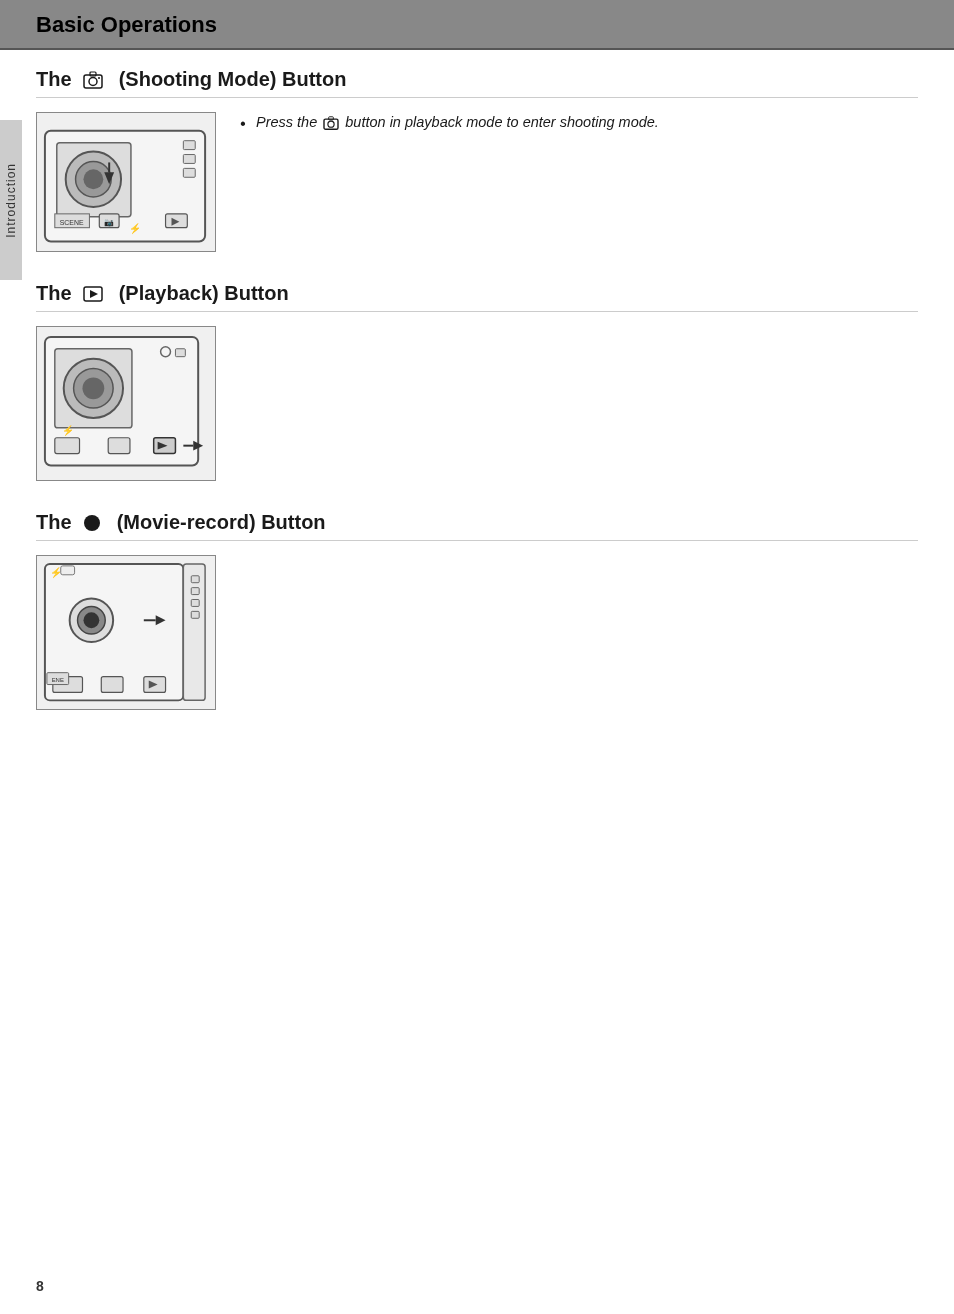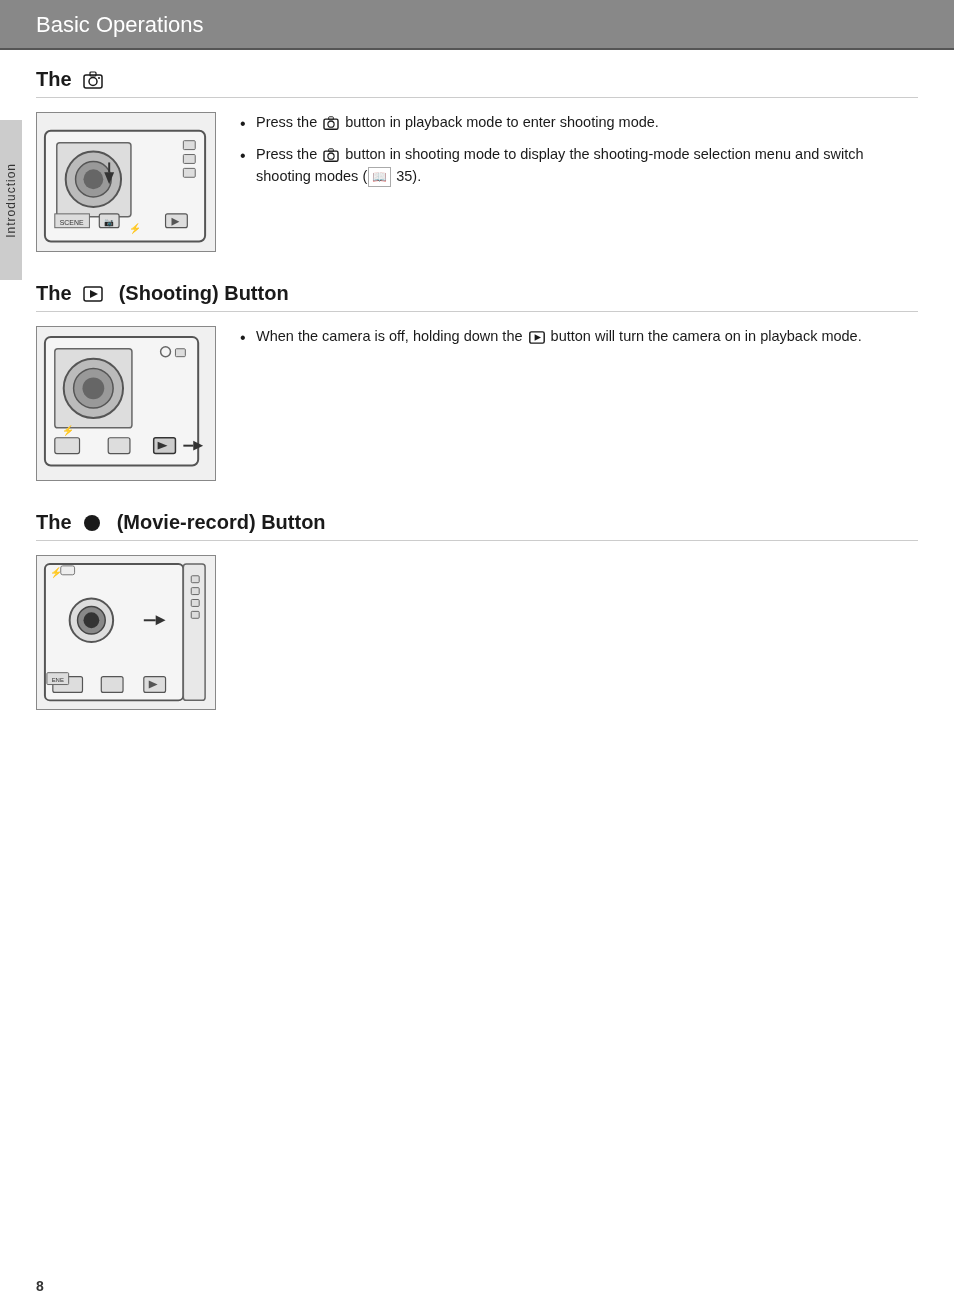--- a/index.html
+++ b/index.html
@@ -14,22 +14,22 @@
     }
 
     
     .page-header {
       background: #888888;
       padding: 12px 36px 10px 36px;
       border-bottom: 2px solid #555;
     }
     .page-header h1 {
       font-size: 22px;
-      font-weight: normal;
-      color: #ffffff;
+      font-weight: bold;
+      color: #000000;
     }
 
     
     .side-tab {
       position: absolute;
       left: 0;
       top: 120px;
       width: 22px;
       height: 160px;
       background: #cccccc;
@@ -86,20 +86,21 @@
       align-items: center;
       justify-content: center;
       overflow: hidden;
     }
 
     
     .bullet-list {
       flex: 1;
       list-style: none;
       padding: 0;
+      font-style: italic;
     }
     .bullet-list li {
       position: relative;
       padding-left: 16px;
       margin-bottom: 10px;
       line-height: 1.5;
       font-size: 14.5px;
     }
     .bullet-list li::before {
       content: '•';
@@ -150,21 +151,21 @@
   <div class="section">
     <div class="section-title">
       The&nbsp;
       
       <svg width="20" height="18" viewBox="0 0 20 18" style="vertical-align:middle;margin:0 2px;">
         <rect x="1" y="4" width="18" height="13" rx="2" ry="2" fill="none" stroke="#1a1a1a" stroke-width="1.5"></rect>
         <circle cx="10" cy="10.5" r="4" fill="none" stroke="#1a1a1a" stroke-width="1.5"></circle>
         <rect x="7" y="1" width="6" height="4" rx="1" fill="none" stroke="#1a1a1a" stroke-width="1.2"></rect>
         <circle cx="16" cy="7" r="1" fill="#1a1a1a"></circle>
       </svg>
-      &nbsp;
+      &nbsp;<span>(Shooting Mode) Button</span>
     </div>
     <div class="section-body">
 
       <div class="camera-diagram" style="height:140px;">
         <svg class="cam-svg" viewBox="0 0 180 140" xmlns="http://www.w3.org/2000/svg">
 
           <rect x="8" y="18" width="162" height="112" rx="6" fill="#f5f5f5" stroke="#555" stroke-width="2"></rect>
 
           <rect x="20" y="30" width="75" height="75" rx="3" fill="#ddd" stroke="#666" stroke-width="1.5"></rect>
           <circle cx="57" cy="67" r="28" fill="#bbb" stroke="#555" stroke-width="2"></circle>
@@ -194,41 +195,32 @@
       <ul class="bullet-list">
         <li>
           Press the
           <svg width="16" height="14" viewBox="0 0 20 18" style="vertical-align:middle;margin:0 2px;">
             <rect x="1" y="4" width="18" height="13" rx="2" ry="2" fill="none" stroke="#1a1a1a" stroke-width="1.8"></rect>
             <circle cx="10" cy="10.5" r="4" fill="none" stroke="#1a1a1a" stroke-width="1.5"></circle>
             <rect x="7" y="1" width="6" height="4" rx="1" fill="none" stroke="#1a1a1a" stroke-width="1.2"></rect>
           </svg>
           button in playback mode to enter shooting mode.
         </li>
-        <li>
-          Press the
-          <svg width="16" height="14" viewBox="0 0 20 18" style="vertical-align:middle;margin:0 2px;">
-            <rect x="1" y="4" width="18" height="13" rx="2" ry="2" fill="none" stroke="#1a1a1a" stroke-width="1.8"></rect>
-            <circle cx="10" cy="10.5" r="4" fill="none" stroke="#1a1a1a" stroke-width="1.5"></circle>
-            <rect x="7" y="1" width="6" height="4" rx="1" fill="none" stroke="#1a1a1a" stroke-width="1.2"></rect>
-          </svg>
-          button in shooting mode to display the shooting-mode selection menu and switch shooting modes (<span class="book-ref">📖</span> 35).
-        </li>
       </ul>
     </div>
   </div>
 
   <div class="section">
     <div class="section-title">
       The&nbsp;
       <svg width="20" height="18" viewBox="0 0 20 18" style="vertical-align:middle;margin:0 2px;">
         <rect x="1" y="2" width="18" height="14" rx="2" ry="2" fill="none" stroke="#1a1a1a" stroke-width="1.5"></rect>
         <polygon points="7,5 7,13 15,9" fill="#1a1a1a"></polygon>
       </svg>
-      &nbsp;<span>(Shooting) Button</span>
+      &nbsp;<span>(Playback) Button</span>
     </div>
     <div class="section-body">
 
       <div class="camera-diagram" style="height:155px;">
         <svg class="cam-svg" viewBox="0 0 180 155" xmlns="http://www.w3.org/2000/svg">
 
           <rect x="8" y="10" width="155" height="130" rx="6" fill="#f5f5f5" stroke="#555" stroke-width="2"></rect>
 
           <rect x="18" y="22" width="78" height="80" rx="3" fill="#ddd" stroke="#666" stroke-width="1.5"></rect>
           <circle cx="57" cy="62" r="30" fill="#bbb" stroke="#555" stroke-width="2"></circle>
@@ -246,28 +238,20 @@
           <polygon points="122,116 122,124 132,120" fill="#333"></polygon>
 
           <polygon points="168,120 158,115 158,125" fill="#333"></polygon>
           <line x1="158" y1="120" x2="148" y2="120" stroke="#333" stroke-width="2"></line>
 
           <text x="26" y="108" font-size="10" fill="#555">⚡</text>
         </svg>
       </div>
 
       <ul class="bullet-list">
-        <li>
-          When the camera is off, holding down the
-          <svg width="16" height="13" viewBox="0 0 20 16" style="vertical-align:middle;margin:0 2px;">
-            <rect x="1" y="1" width="18" height="14" rx="2" ry="2" fill="none" stroke="#1a1a1a" stroke-width="1.8"></rect>
-            <polygon points="7,4 7,12 15,8" fill="#1a1a1a"></polygon>
-          </svg>
-          button will turn the camera on in playback mode.
-        </li>
       </ul>
     </div>
   </div>
 
   <div class="section">
     <div class="section-title">
       The&nbsp;
       <span style="display:inline-block;width:16px;height:16px;border-radius:50%;background:#1a1a1a;vertical-align:middle;margin:0 3px;"></span>
       &nbsp;<span>(Movie-record) Button</span>
     </div>

